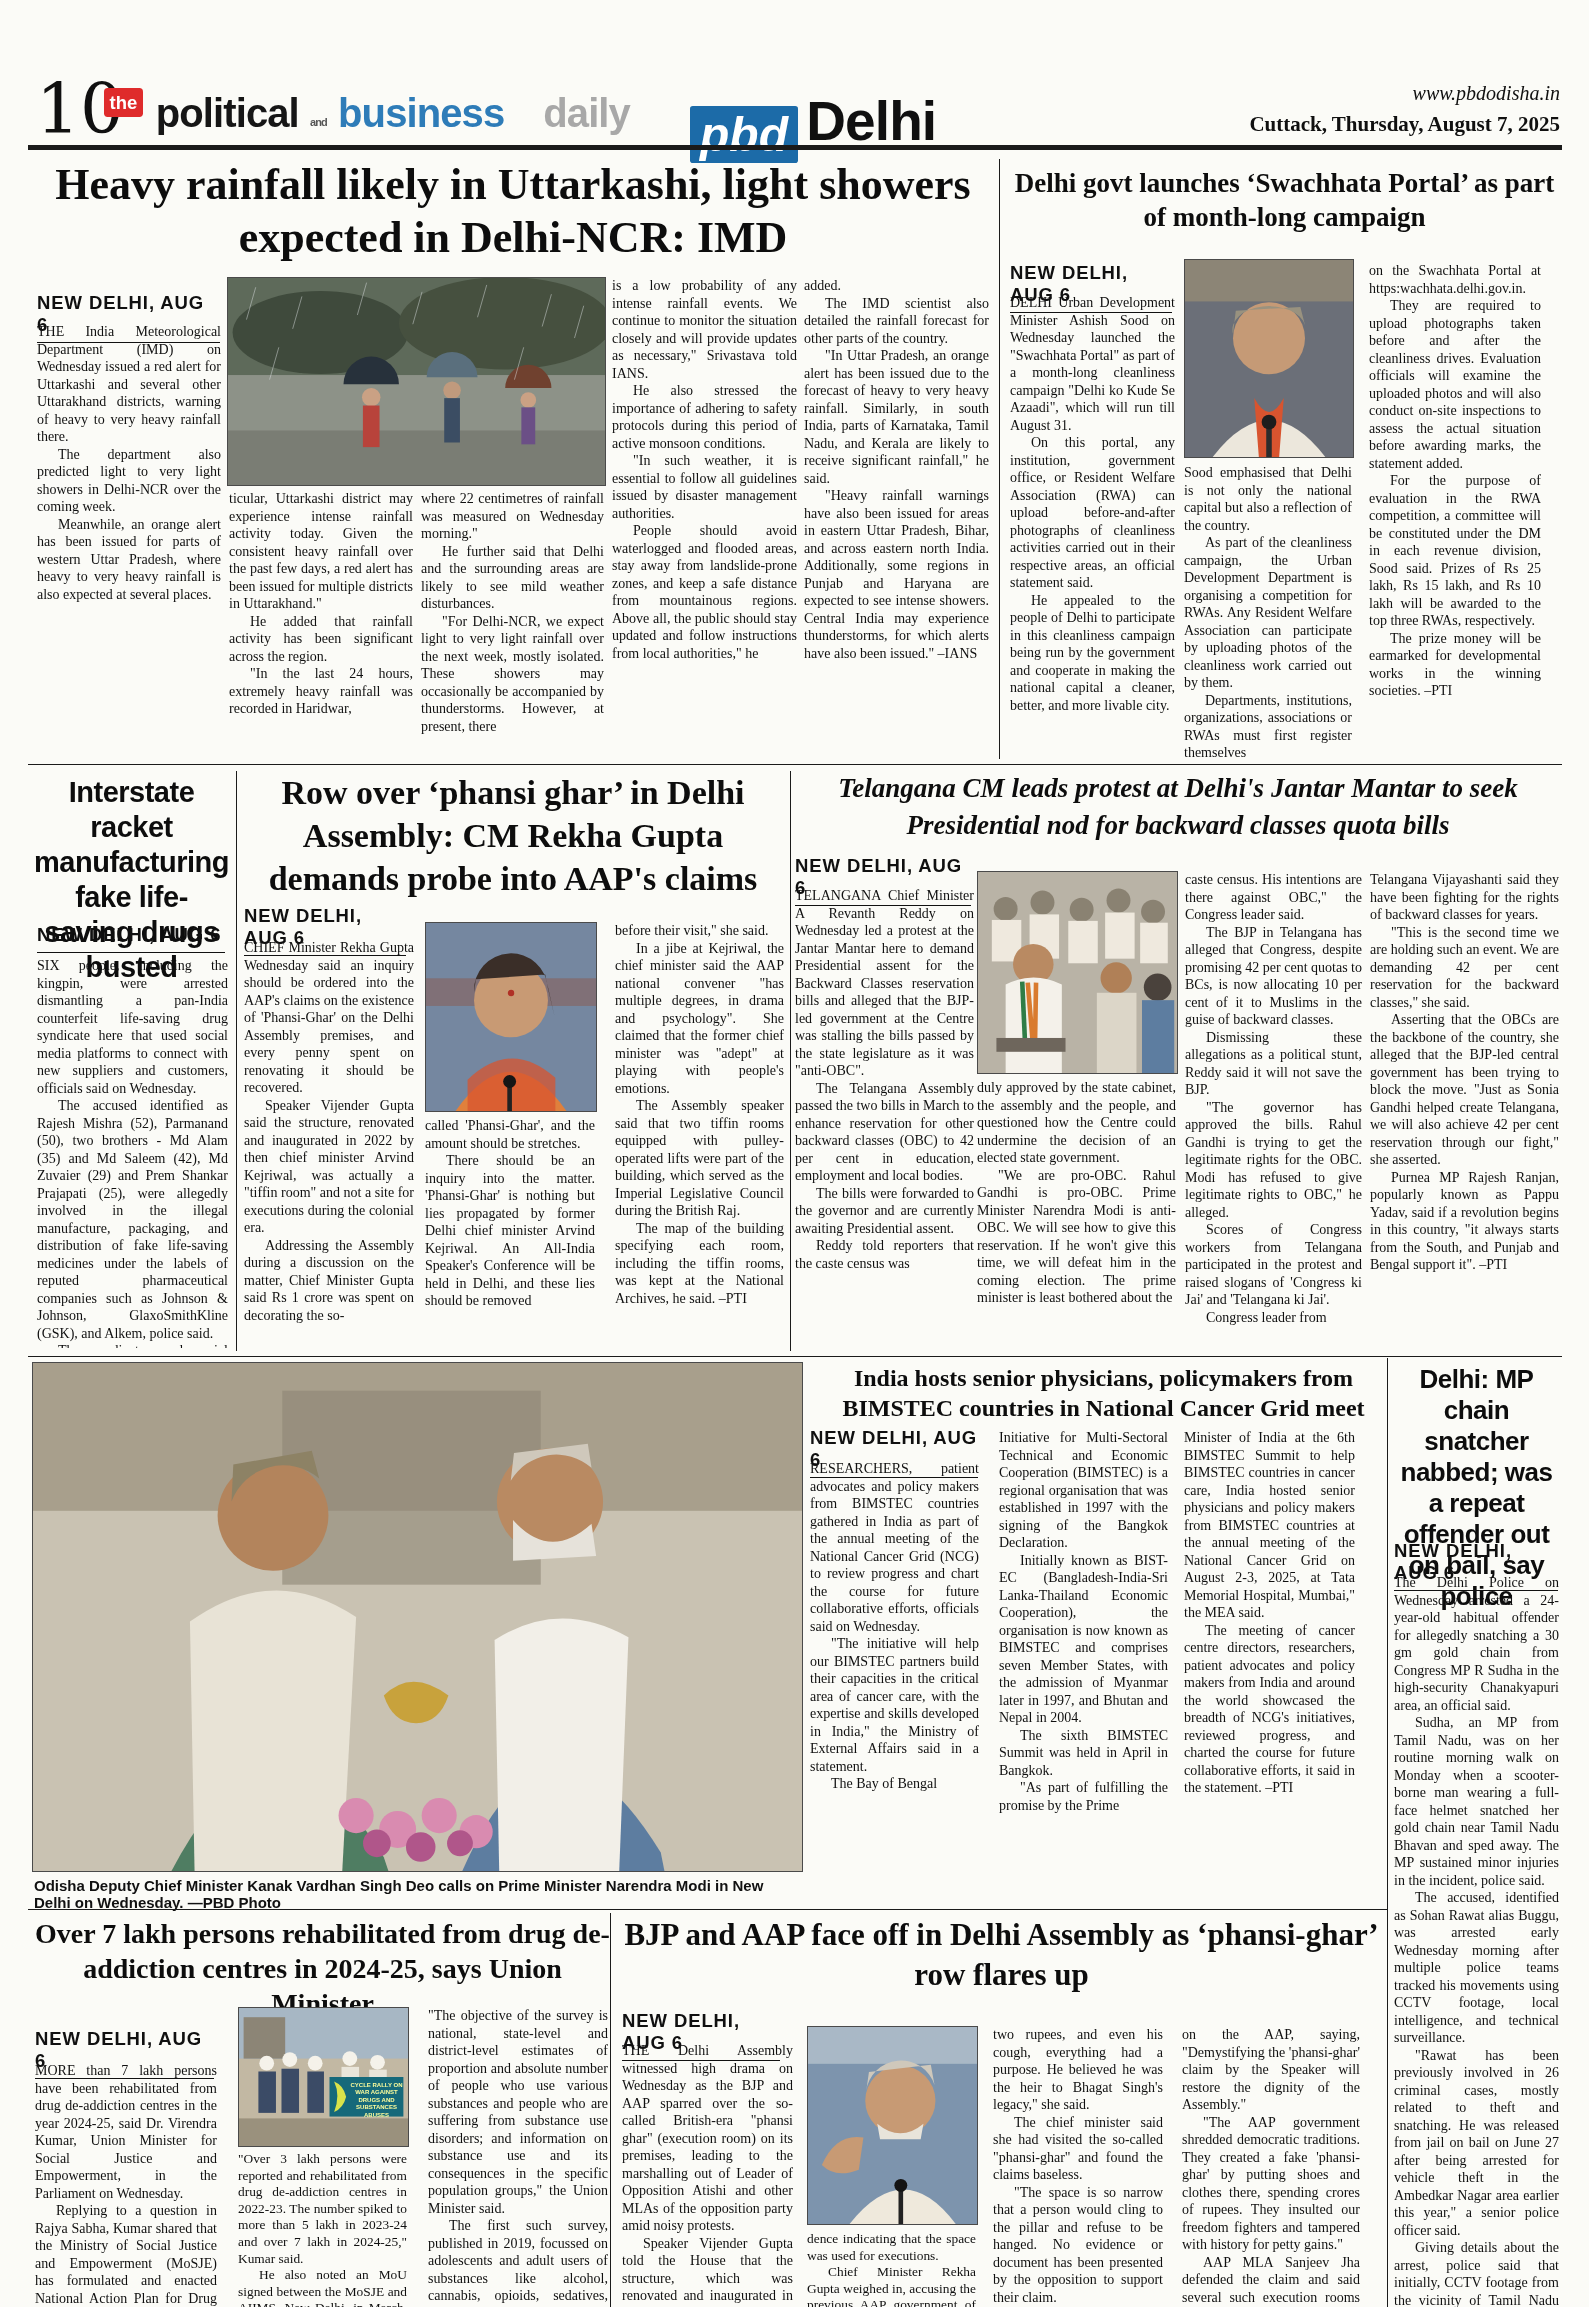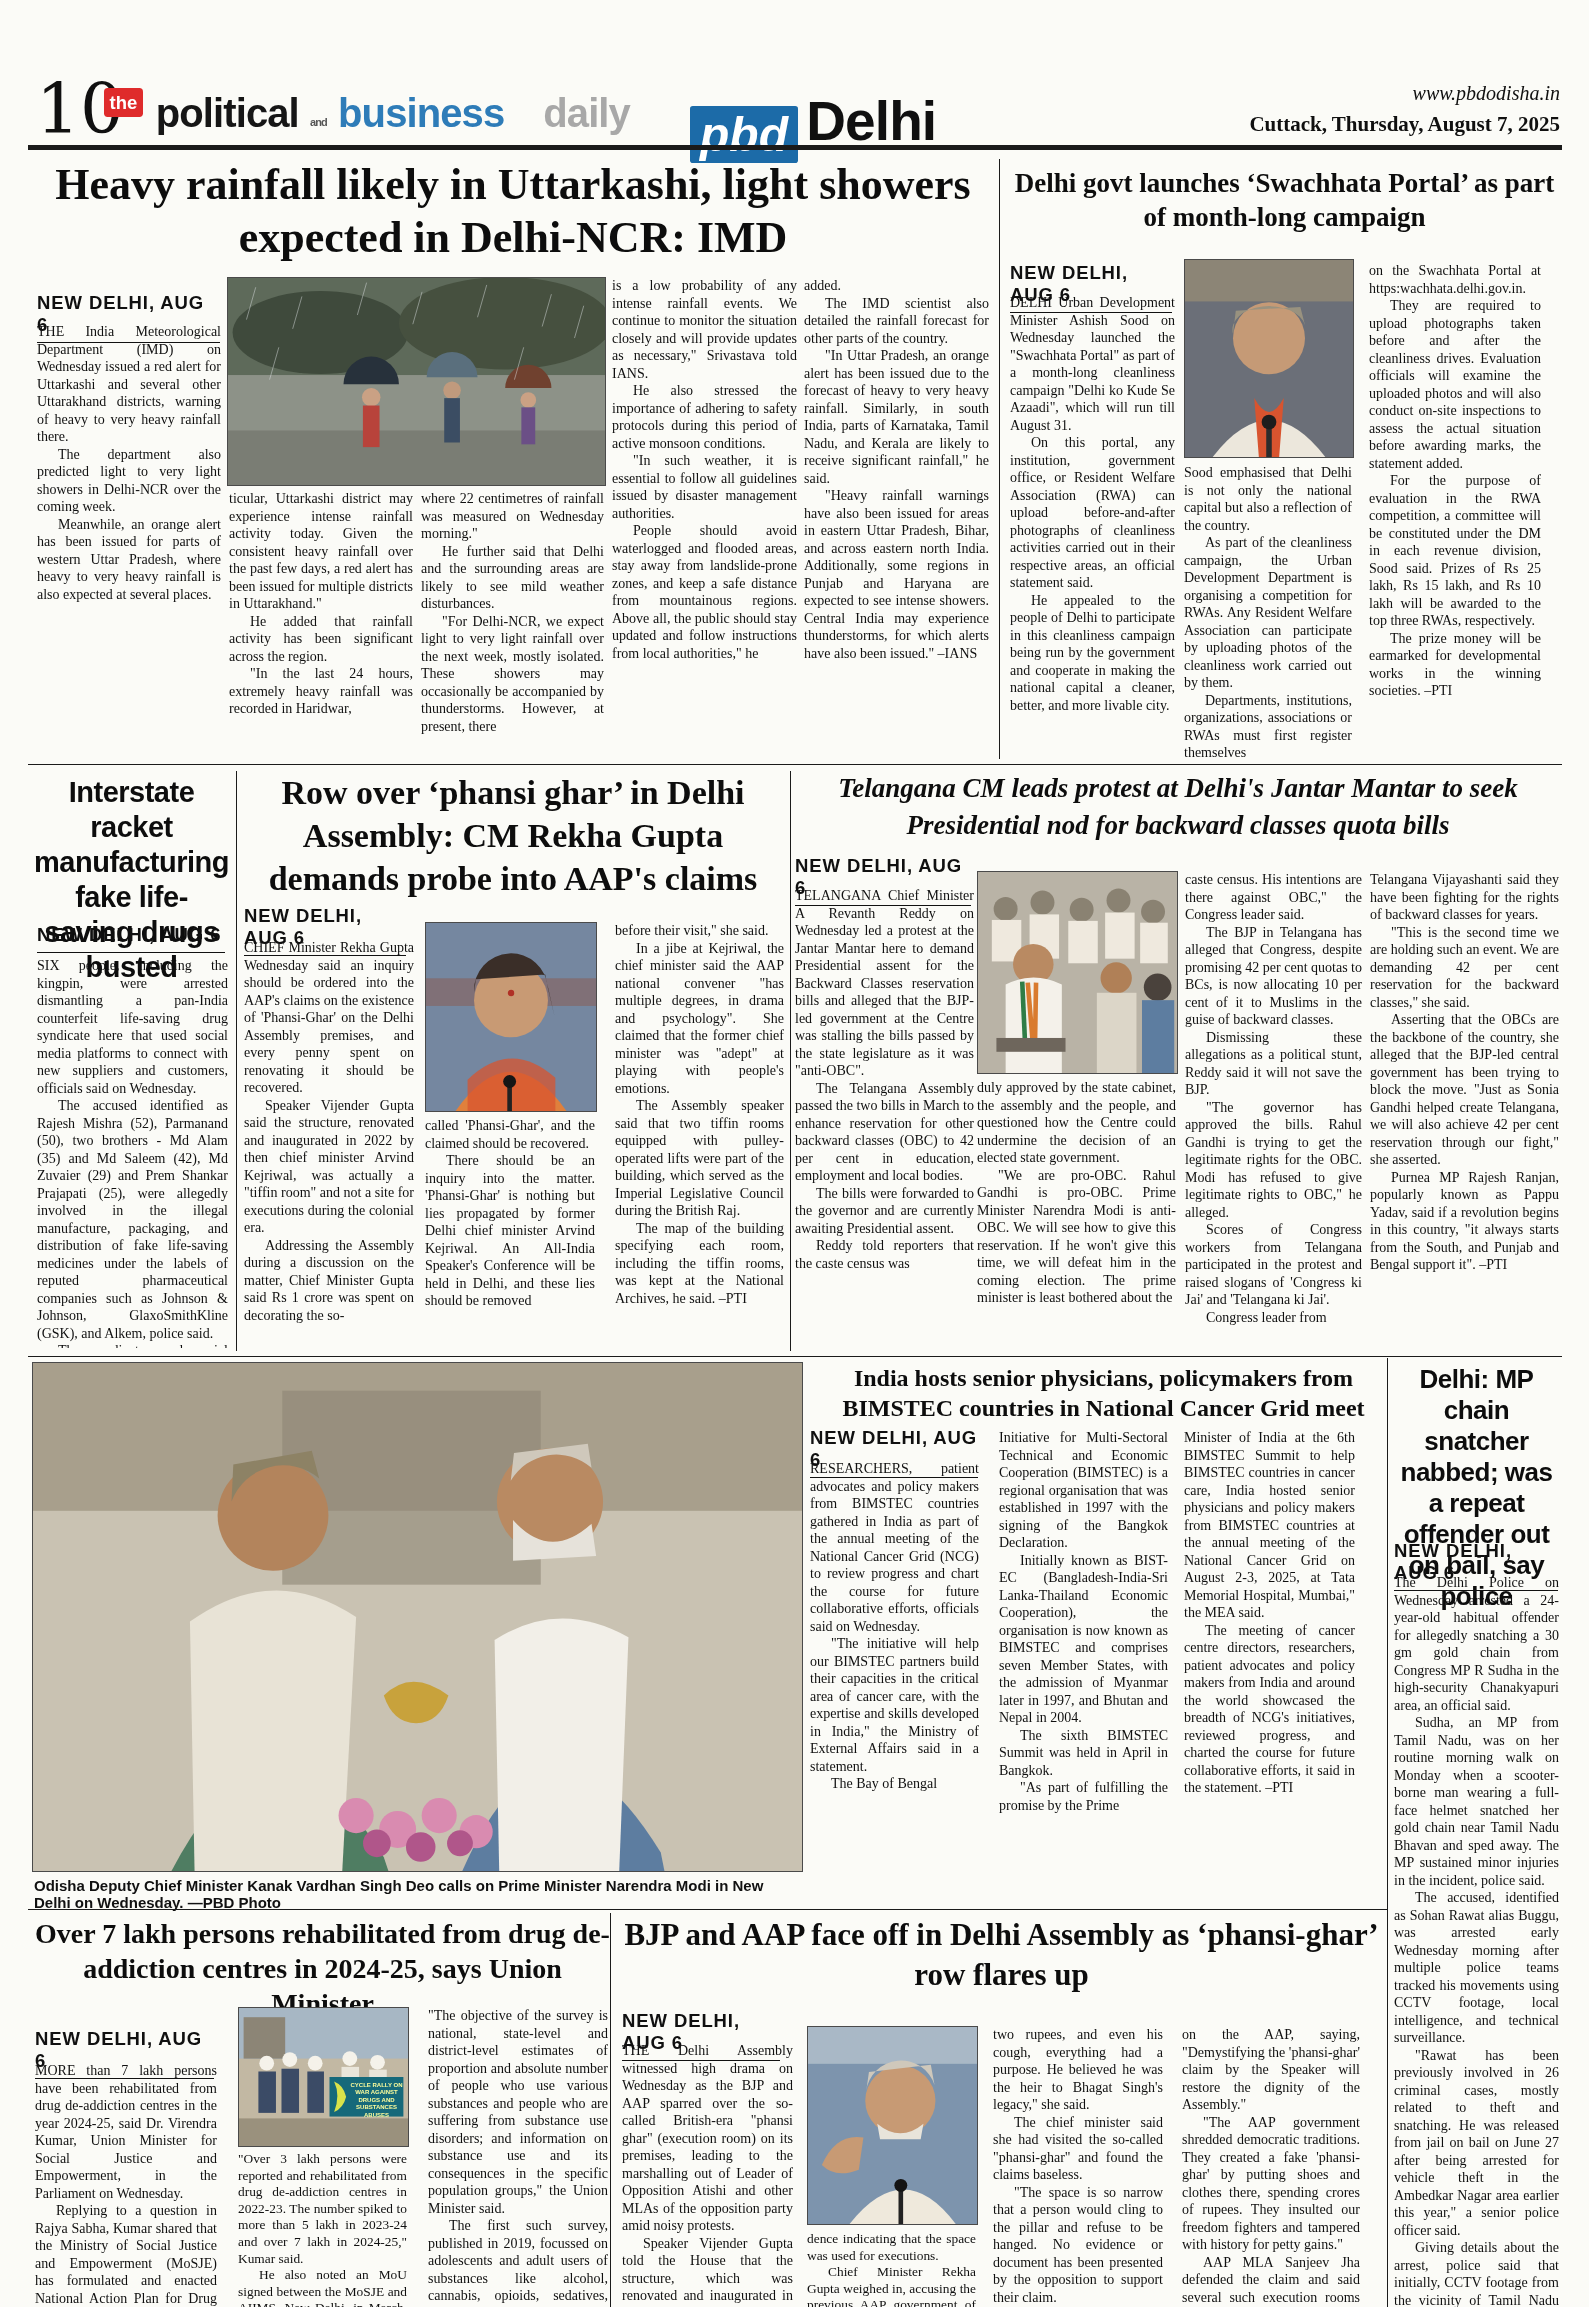--- a/index.html
+++ b/index.html
@@ -179,21 +179,21 @@
       <rect x="176" y="352" width="10" height="56" fill="#222"></rect>
         <circle cx="181" cy="344" r="14" fill="#161616"></circle>
     </svg>
   </div>
   <div class="col" style="left:244px;top:939px;width:170px;height:410px;">
       <p>CHIEF Minister Rekha Gupta Wednesday said an inquiry should be ordered into the AAP's claims on the existence of 'Phansi-Ghar' on the Delhi Assembly premises, and every penny spent on renovating it should be recovered.</p>
       <p>Speaker Vijender Gupta said the structure, renovated and inaugurated in 2022 by then chief minister Arvind Kejriwal, was actually a "tiffin room" and not a site for executions during the colonial era.</p>
       <p>Addressing the Assembly during a discussion on the matter, Chief Minister Gupta said Rs 1 crore was spent on decorating the so-</p>
     </div>
   <div class="col" style="left:425px;top:1117px;width:170px;height:232px;">
-      <p>called 'Phansi-Ghar', and the claimed should be recovered.</p>
+      <p>called 'Phansi-Ghar', and the amount should be stretches.</p>
       <p>There should be an inquiry into the matter. 'Phansi-Ghar' is nothing but lies propagated by former Delhi chief minister Arvind Kejriwal. An All-India Speaker's Conference will be held in Delhi, and these lies should be removed</p>
     </div>
   <div class="col" style="left:615px;top:922px;width:169px;height:427px;">
       <p>before their visit," she said.</p>
       <p>In a jibe at Kejriwal, the chief minister said the AAP national convener "has multiple degrees, in drama and psychology". She claimed that the former chief minister was "adept" at playing with people's emotions.</p>
       <p>The Assembly speaker said that two tiffin rooms equipped with pulley-operated lifts were part of the building, which served as the Imperial Legislative Council during the British Raj.</p>
       <p>The map of the building specifying each room, including the tiffin rooms, was kept at the National Archives, he said. –PTI</p>
     </div>
   <div class="vrule" style="left:790px;top:771px;width:1.4px;height:580px;"></div>
 

